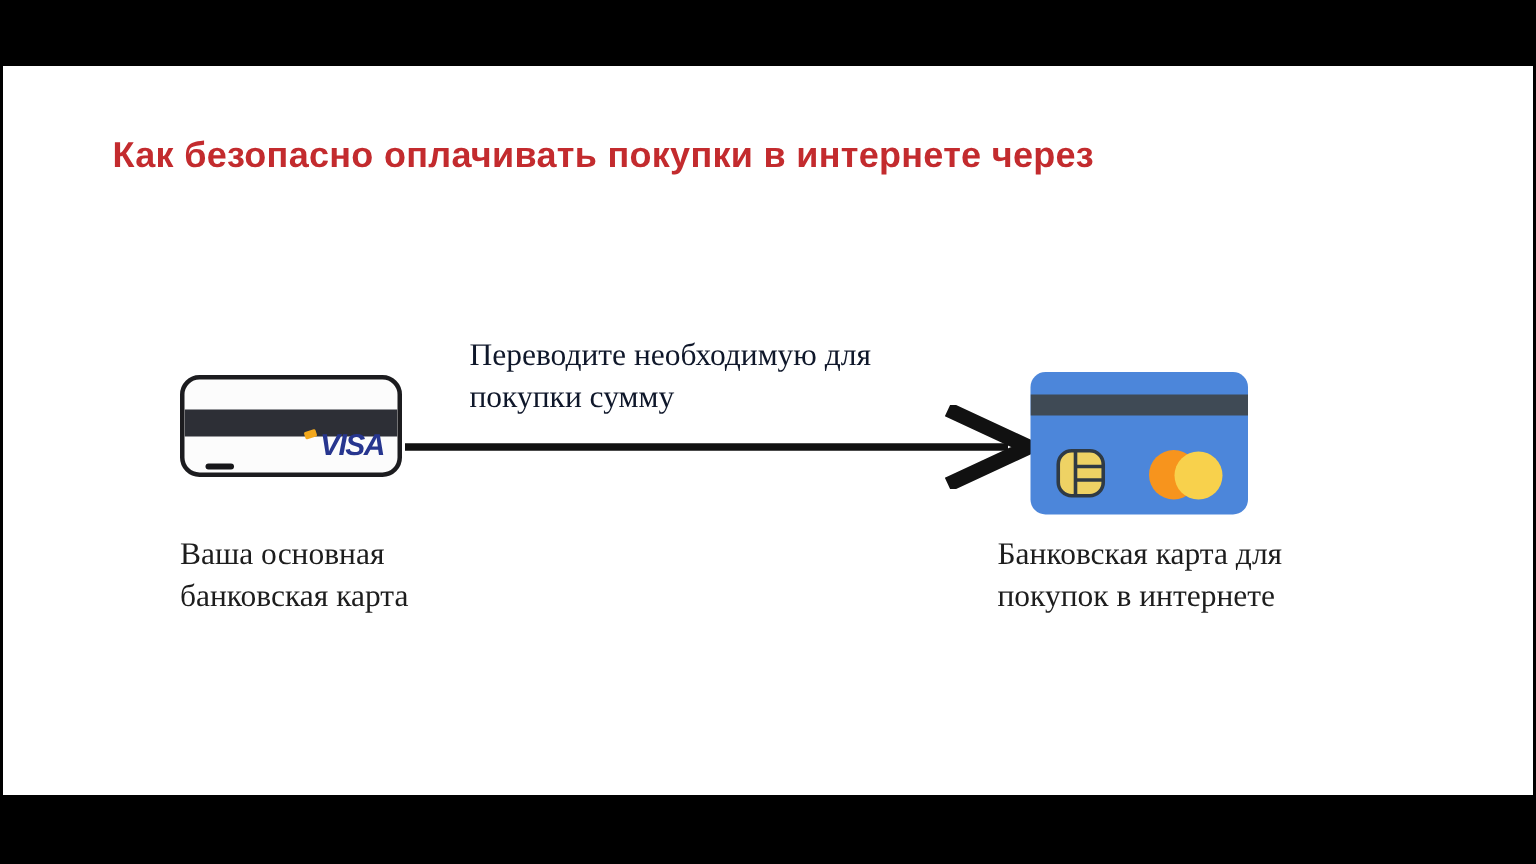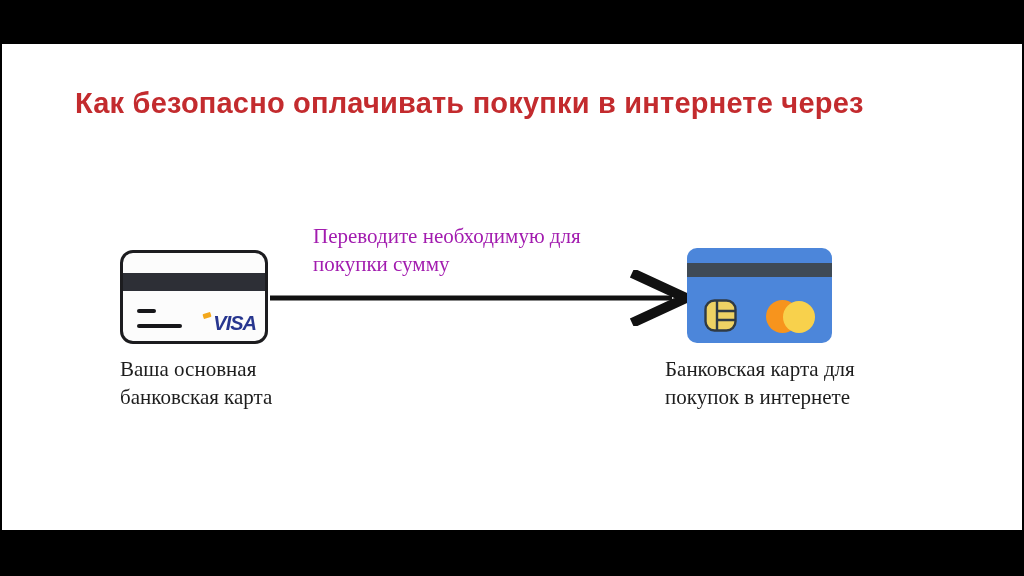--- a/index.html
+++ b/index.html
@@ -9,39 +9,39 @@
   }
   .letterbox{position:absolute;left:0;width:1024px;background:#000;}
   .letterbox.top{top:0;height:44px;}
   .letterbox.bottom{bottom:0;height:46px;}
   .stage{
     position:absolute;left:2px;right:2px;top:44px;bottom:46px;
     background:#ffffff;overflow:hidden;
   }
   .page-title{
     position:absolute;left:73px;top:38px;width:900px;
-    color:#c32b2e;font-weight:bold;font-size:29px;line-height:43px;
+    color:#c32b2e;font-weight:bold;font-size:24px;line-height:43px;
     font-family:"Liberation Sans",sans-serif;letter-spacing:0.2px;
   }
   .transfer-label{
     position:absolute;left:311px;top:178px;
     font-family:"Liberation Serif",serif;font-size:21px;line-height:28px;
-    color:#a21caf;white-space:pre-line;
+    color:#0f172a;white-space:pre-line;
   }
   .caption{
     position:absolute;top:311px;
     font-family:"Liberation Serif",serif;font-size:21px;line-height:28px;
     color:#1d1d1d;white-space:pre-line;
   }
   .caption.src{left:118px;}
   .caption.dst{left:663px;}
 
   
   .card-src{
-    position:absolute;left:118px;top:206px;width:148px;height:94px;
+    position:absolute;left:118px;top:206px;width:148px;height:68px;
     background:#fcfcfc;border:3px solid #1c1c1f;border-radius:13px;
     overflow:hidden;box-sizing:border-box;
   }
   .card-src .stripe{position:absolute;left:0;right:0;top:20px;height:18px;background:#2d2f36;}
   .card-src .line-short{position:absolute;left:14px;top:56px;width:19px;height:4px;background:#17171a;border-radius:2px;}
   .card-src .line-long{position:absolute;left:14px;top:71px;width:45px;height:4px;background:#17171a;border-radius:2px;}
   .visa-logo{
     position:absolute;right:9px;bottom:6px;
     font-family:"Liberation Sans",sans-serif;font-style:italic;font-weight:900;
     font-size:20px;color:#27368f;letter-spacing:-1px;

